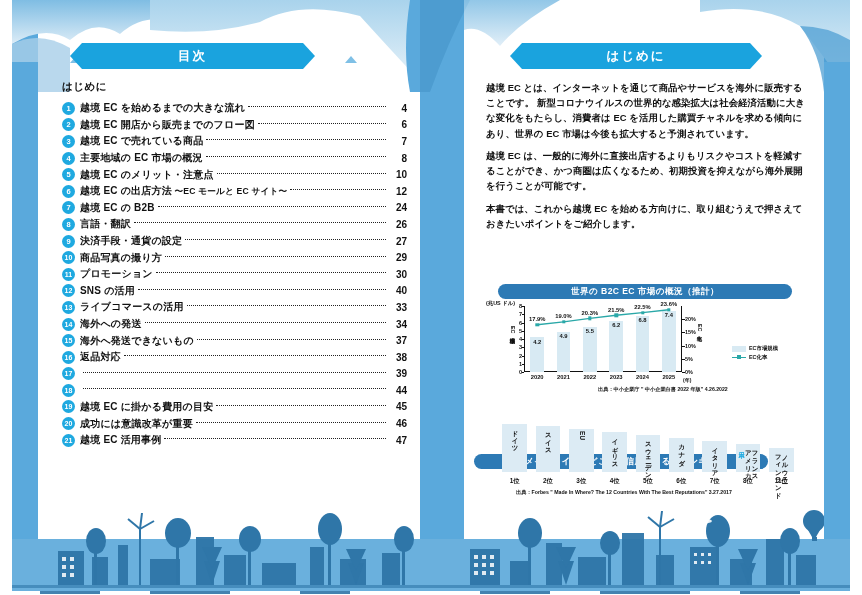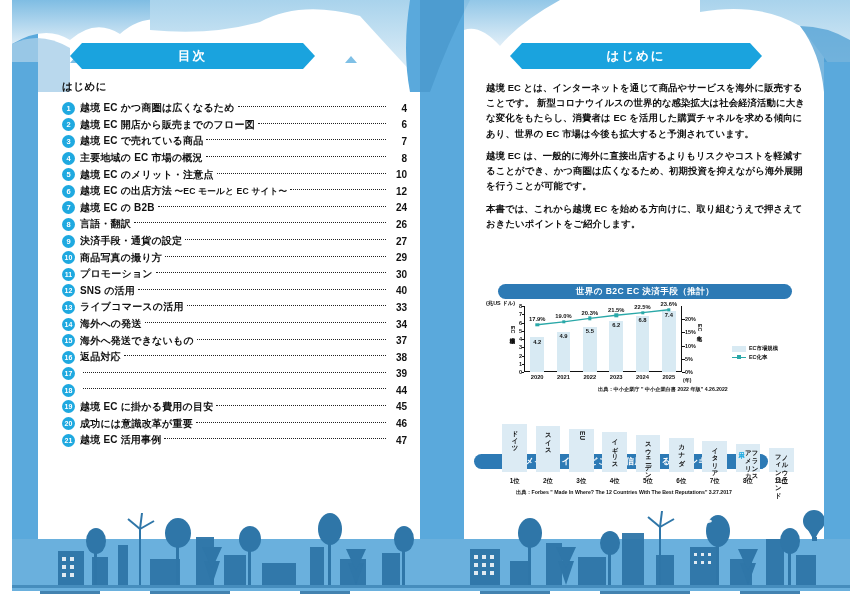--- a/index.html
+++ b/index.html
@@ -164,21 +164,21 @@
 
   <div class="banner-wrap banner-toc">
     <div class="banner">目次</div>
   </div>
 
   <div class="toc">
     <div class="toc-head">はじめに</div>
     <div id="toc-list">
         <div class="toc-row">
           <div class="num">1</div>
-          <div class="t-label">越境 EC かつ商圏は広くなるため</div>
+          <div class="t-label">越境 EC を始めるまでの大きな流れ</div>
           <div class="dots"></div>
           <div class="t-page">4</div>
         </div>
         <div class="toc-row">
           <div class="num">2</div>
           <div class="t-label">越境 EC 開店から販売までのフロー図</div>
           <div class="dots"></div>
           <div class="t-page">6</div>
         </div>
         <div class="toc-row">
@@ -302,21 +302,21 @@
     <div class="banner">はじめに</div>
   </div>
 
   <div class="intro" id="intro-body">
       <p>越境 EC とは、インターネットを通じて商品やサービスを海外に販売することです。
 新型コロナウイルスの世界的な感染拡大は社会経済活動に大きな変化をもたらし、消費者は EC を活用した購買チャネルを求める傾向にあり、世界の EC 市場は今後も拡大すると予測されています。</p>
       <p>越境 EC は、一般的に海外に直接出店するよりもリスクやコストを軽減することができ、かつ商圏は広くなるため、初期投資を抑えながら海外展開を行うことが可能です。</p>
       <p>本書では、これから越境 EC を始める方向けに、取り組むうえで押さえておきたいポイントをご紹介します。</p>
     </div>
 
-  <div class="chart-title chart1-title">世界の B2C EC 決済手段（推計）</div>
+  <div class="chart-title chart1-title">世界の B2C EC 市場の概況（推計）</div>
   <div class="chart1" id="chart1">
       <div class="c1-ylabel-top">(兆US ドル)</div>
       <div class="c1-yaxis-title">EC市場規模</div>
       <div class="c1-y2-title">EC化率</div>
       <div class="c1-plot">
         <div class="c1-axisline" style="left: 0px; top: 0px; width: 1px; height: 66px;"></div>
         <div class="c1-axisline" style="left: 0px; bottom: 0px; width: 158px; height: 1px;"></div>
         <div class="c1-axisline" style="right: 0px; top: 0px; width: 1px; height: 66px;"></div>
         <div class="ytick" style="top: 66px;">0</div>
         <div class="ytickmark" style="top: 66px;"></div>

